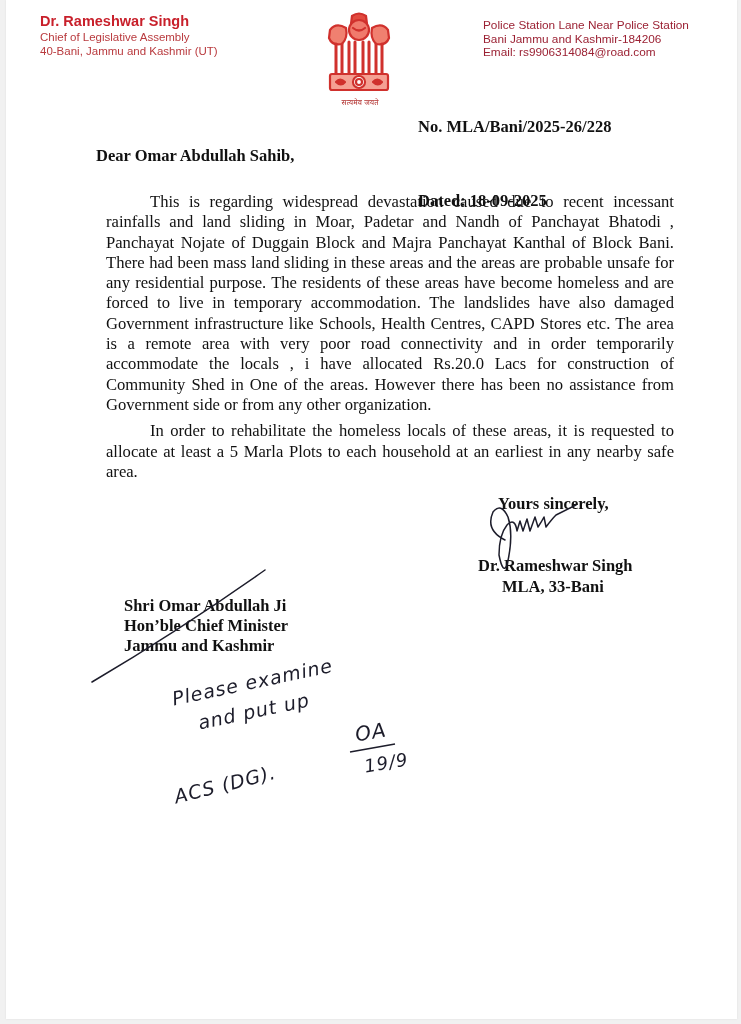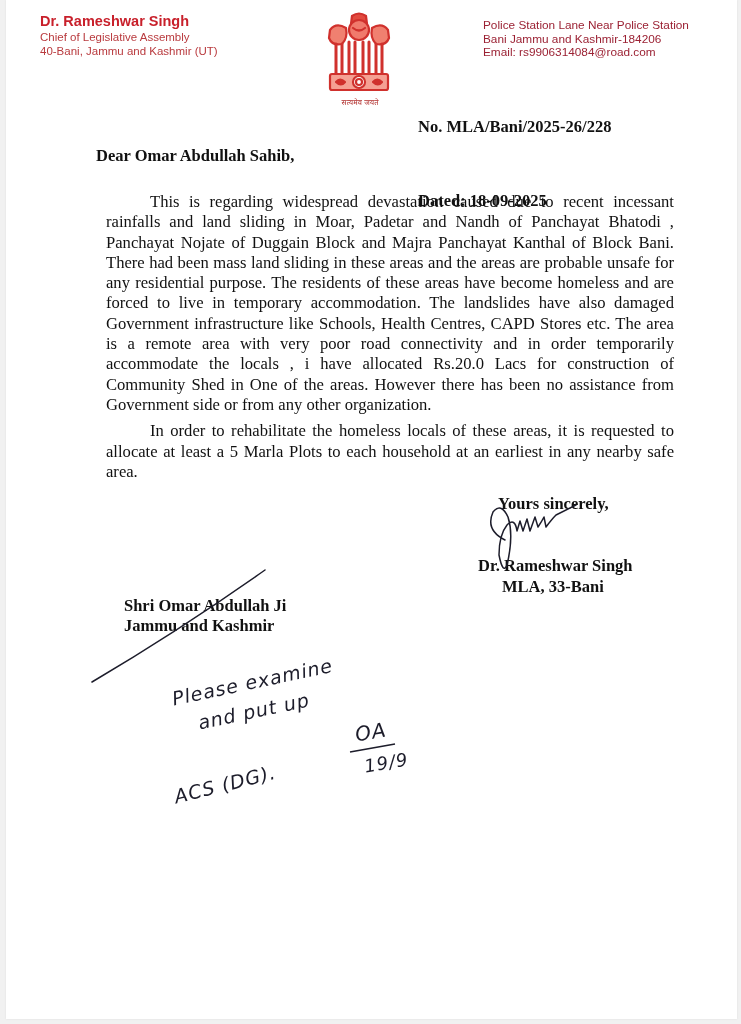--- a/index.html
+++ b/index.html
@@ -229,20 +229,21 @@
   <p>This is regarding widespread devastation caused due to recent incessant rainfalls and land sliding in Moar, Padetar and Nandh of Panchayat Bhatodi , Panchayat Nojate of Duggain Block and Majra Panchayat Kanthal of Block Bani. There had been mass land sliding in these areas and the areas are probable unsafe for any residential purpose. The residents of these areas have become homeless and are forced to live in temporary accommodation. The landslides have also damaged Government infrastructure  like Schools, Health Centres, CAPD Stores etc. The area is a remote area with very poor road connectivity and in order temporarily accommodate the locals ,  i have allocated Rs.20.0 Lacs for construction of Community Shed in One of the areas. However there has been no assistance from Government side or from any other organization.</p>
   <p>In order to rehabilitate the homeless locals of these areas, it is requested to allocate at least a 5 Marla Plots to each household at an earliest in any nearby safe area.</p>
 </div>
 
 <div class="serif closing">Yours sincerely,</div>
 <div class="serif signer-name">Dr. Rameshwar Singh</div>
 <div class="serif signer-title">MLA, 33-Bani</div>
 
 <div class="serif addressee">
   <div>Shri Omar Abdullah Ji</div>
+  <div>Hon’ble Chief Minister</div>
   <div>Jammu and Kashmir</div>
 </div>
 
 <svg class="ink" viewBox="0 0 741 1024">
   <g fill="none" stroke="#1d1d2b" stroke-width="1.5" stroke-linecap="round" stroke-linejoin="round">
 
     <path d="M505 540 q-20 -10 -12 -28 q8 -10 15 5 q6 18 -1 48 q-4 10 -8 -10 q0 -20 8 -30 q8 -8 10 6 l3 -10 l3 10 l4 -12 l3 12 l5 -14 l3 10 q4 -6 6 -10 l2 10 q6 -8 10 -12 q8 -4 20 -10"></path>
 
     <path d="M92 682 Q 180 630 265 570"></path>
   </g>

